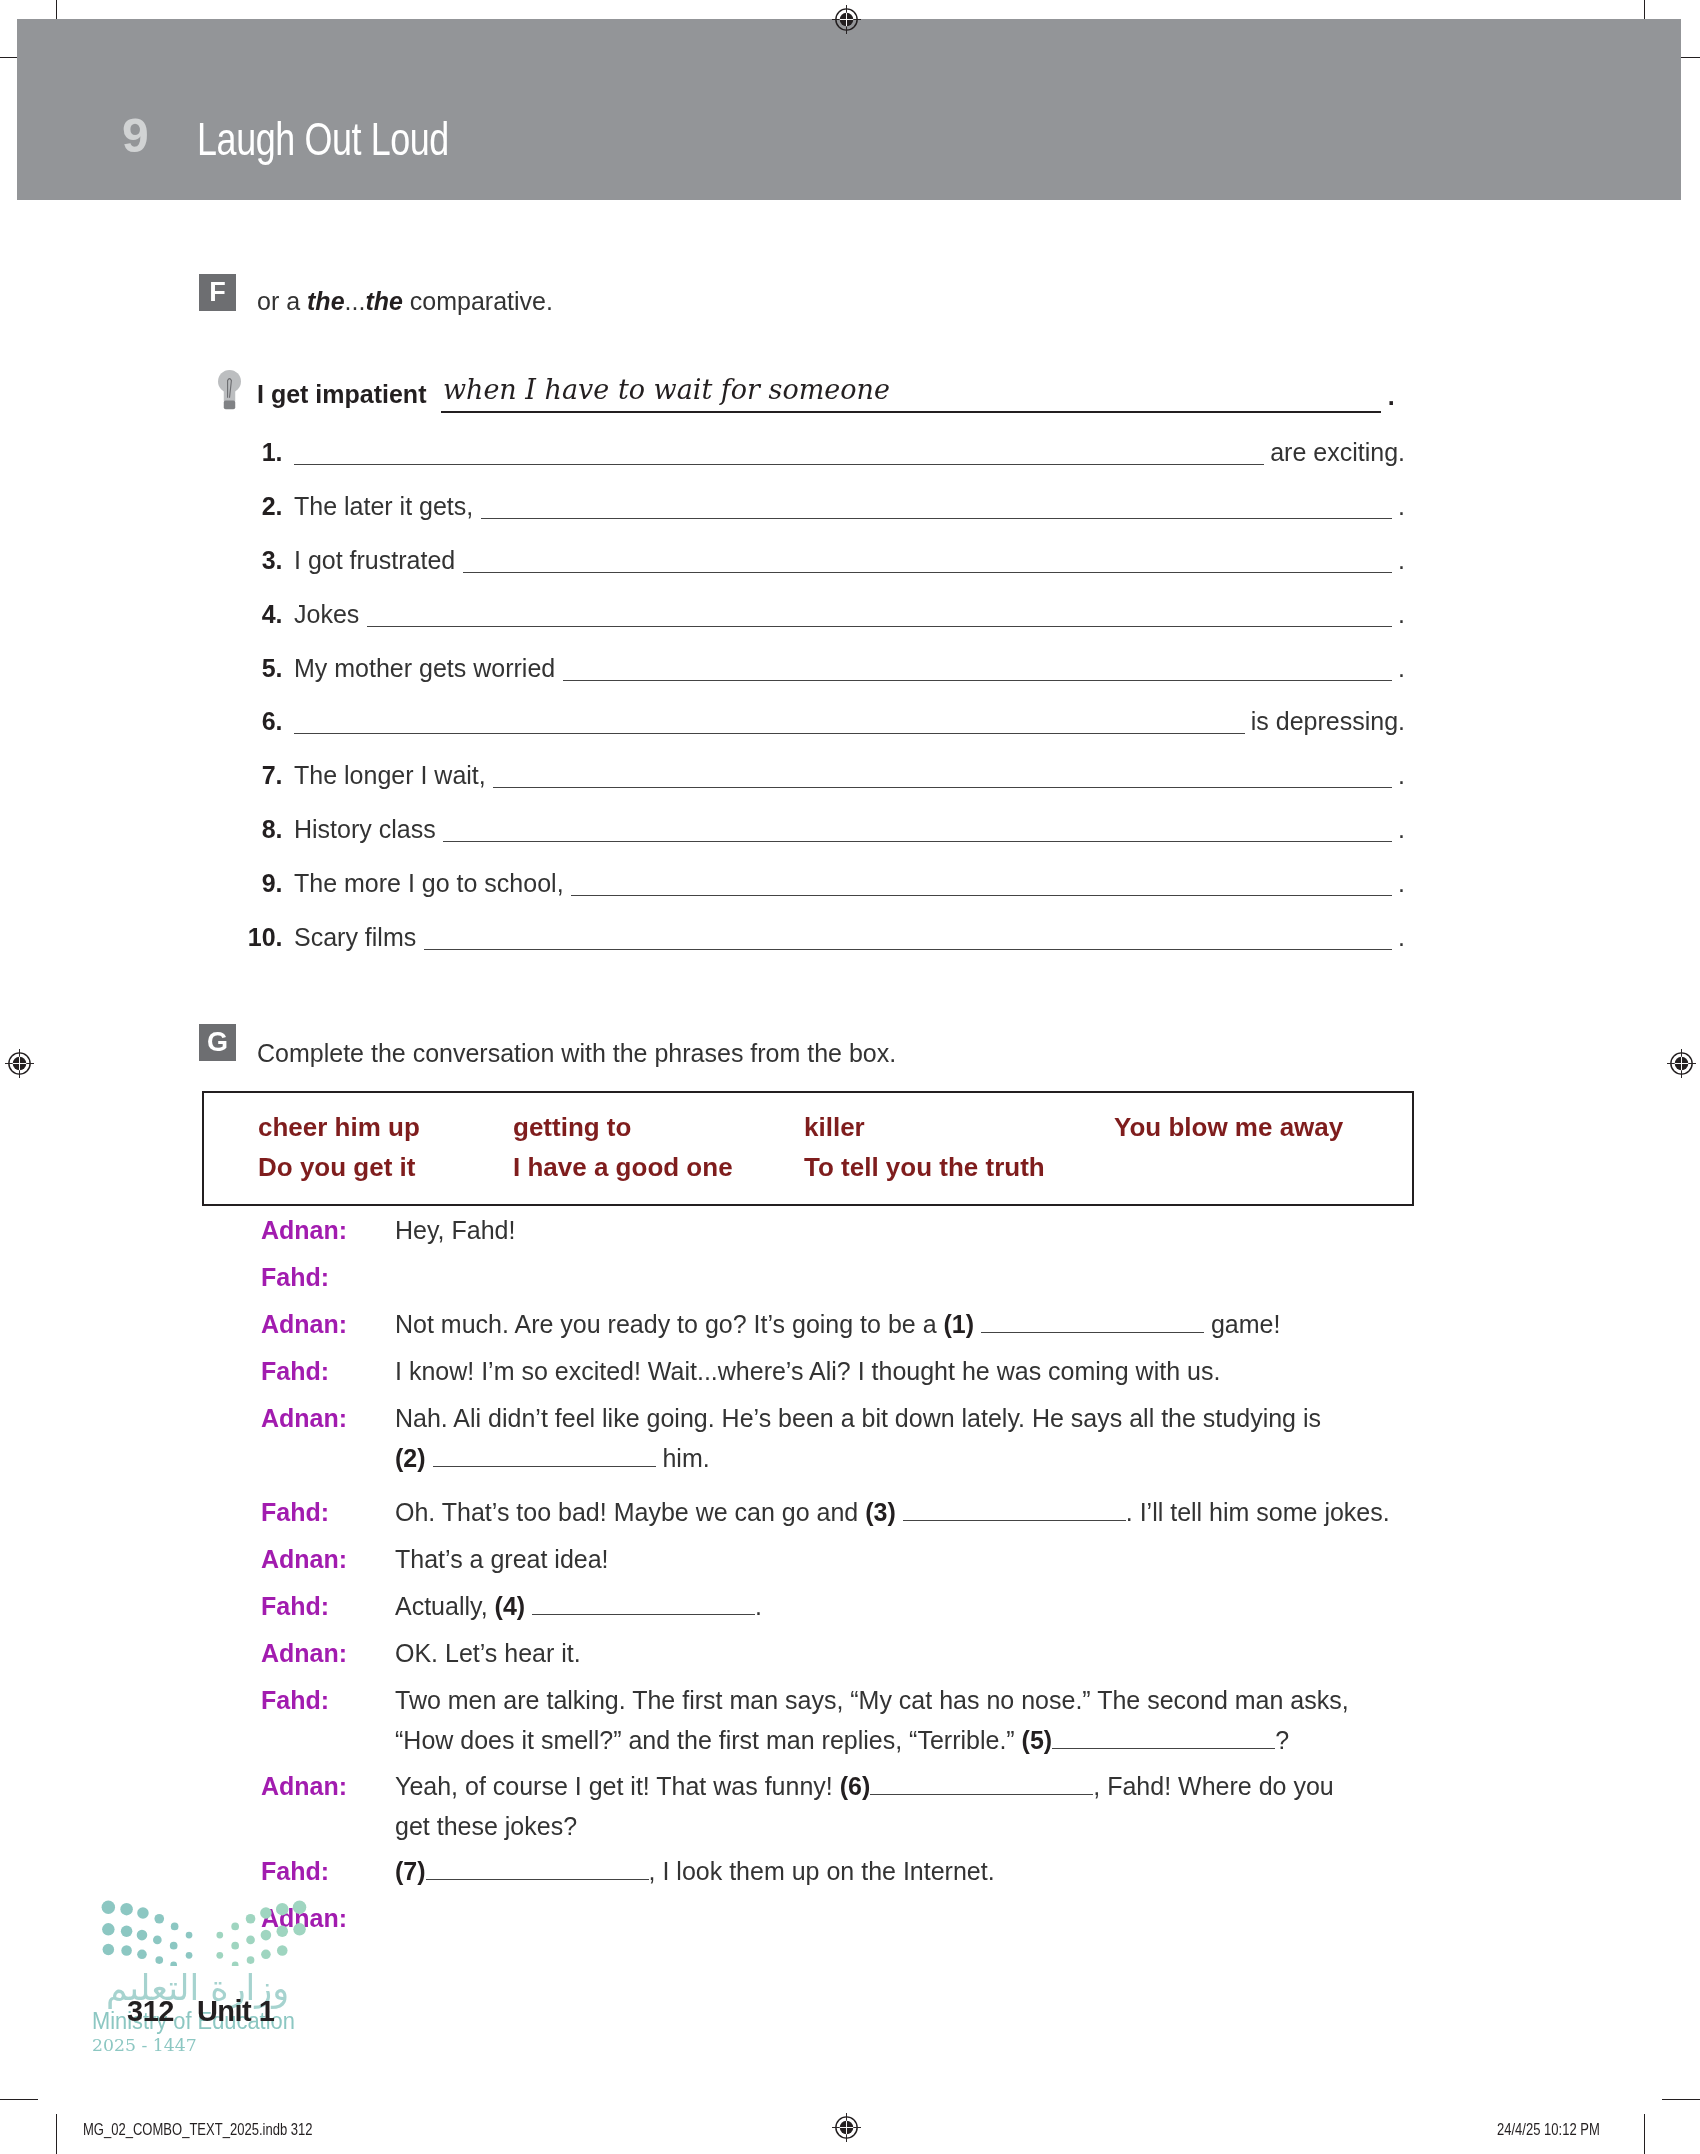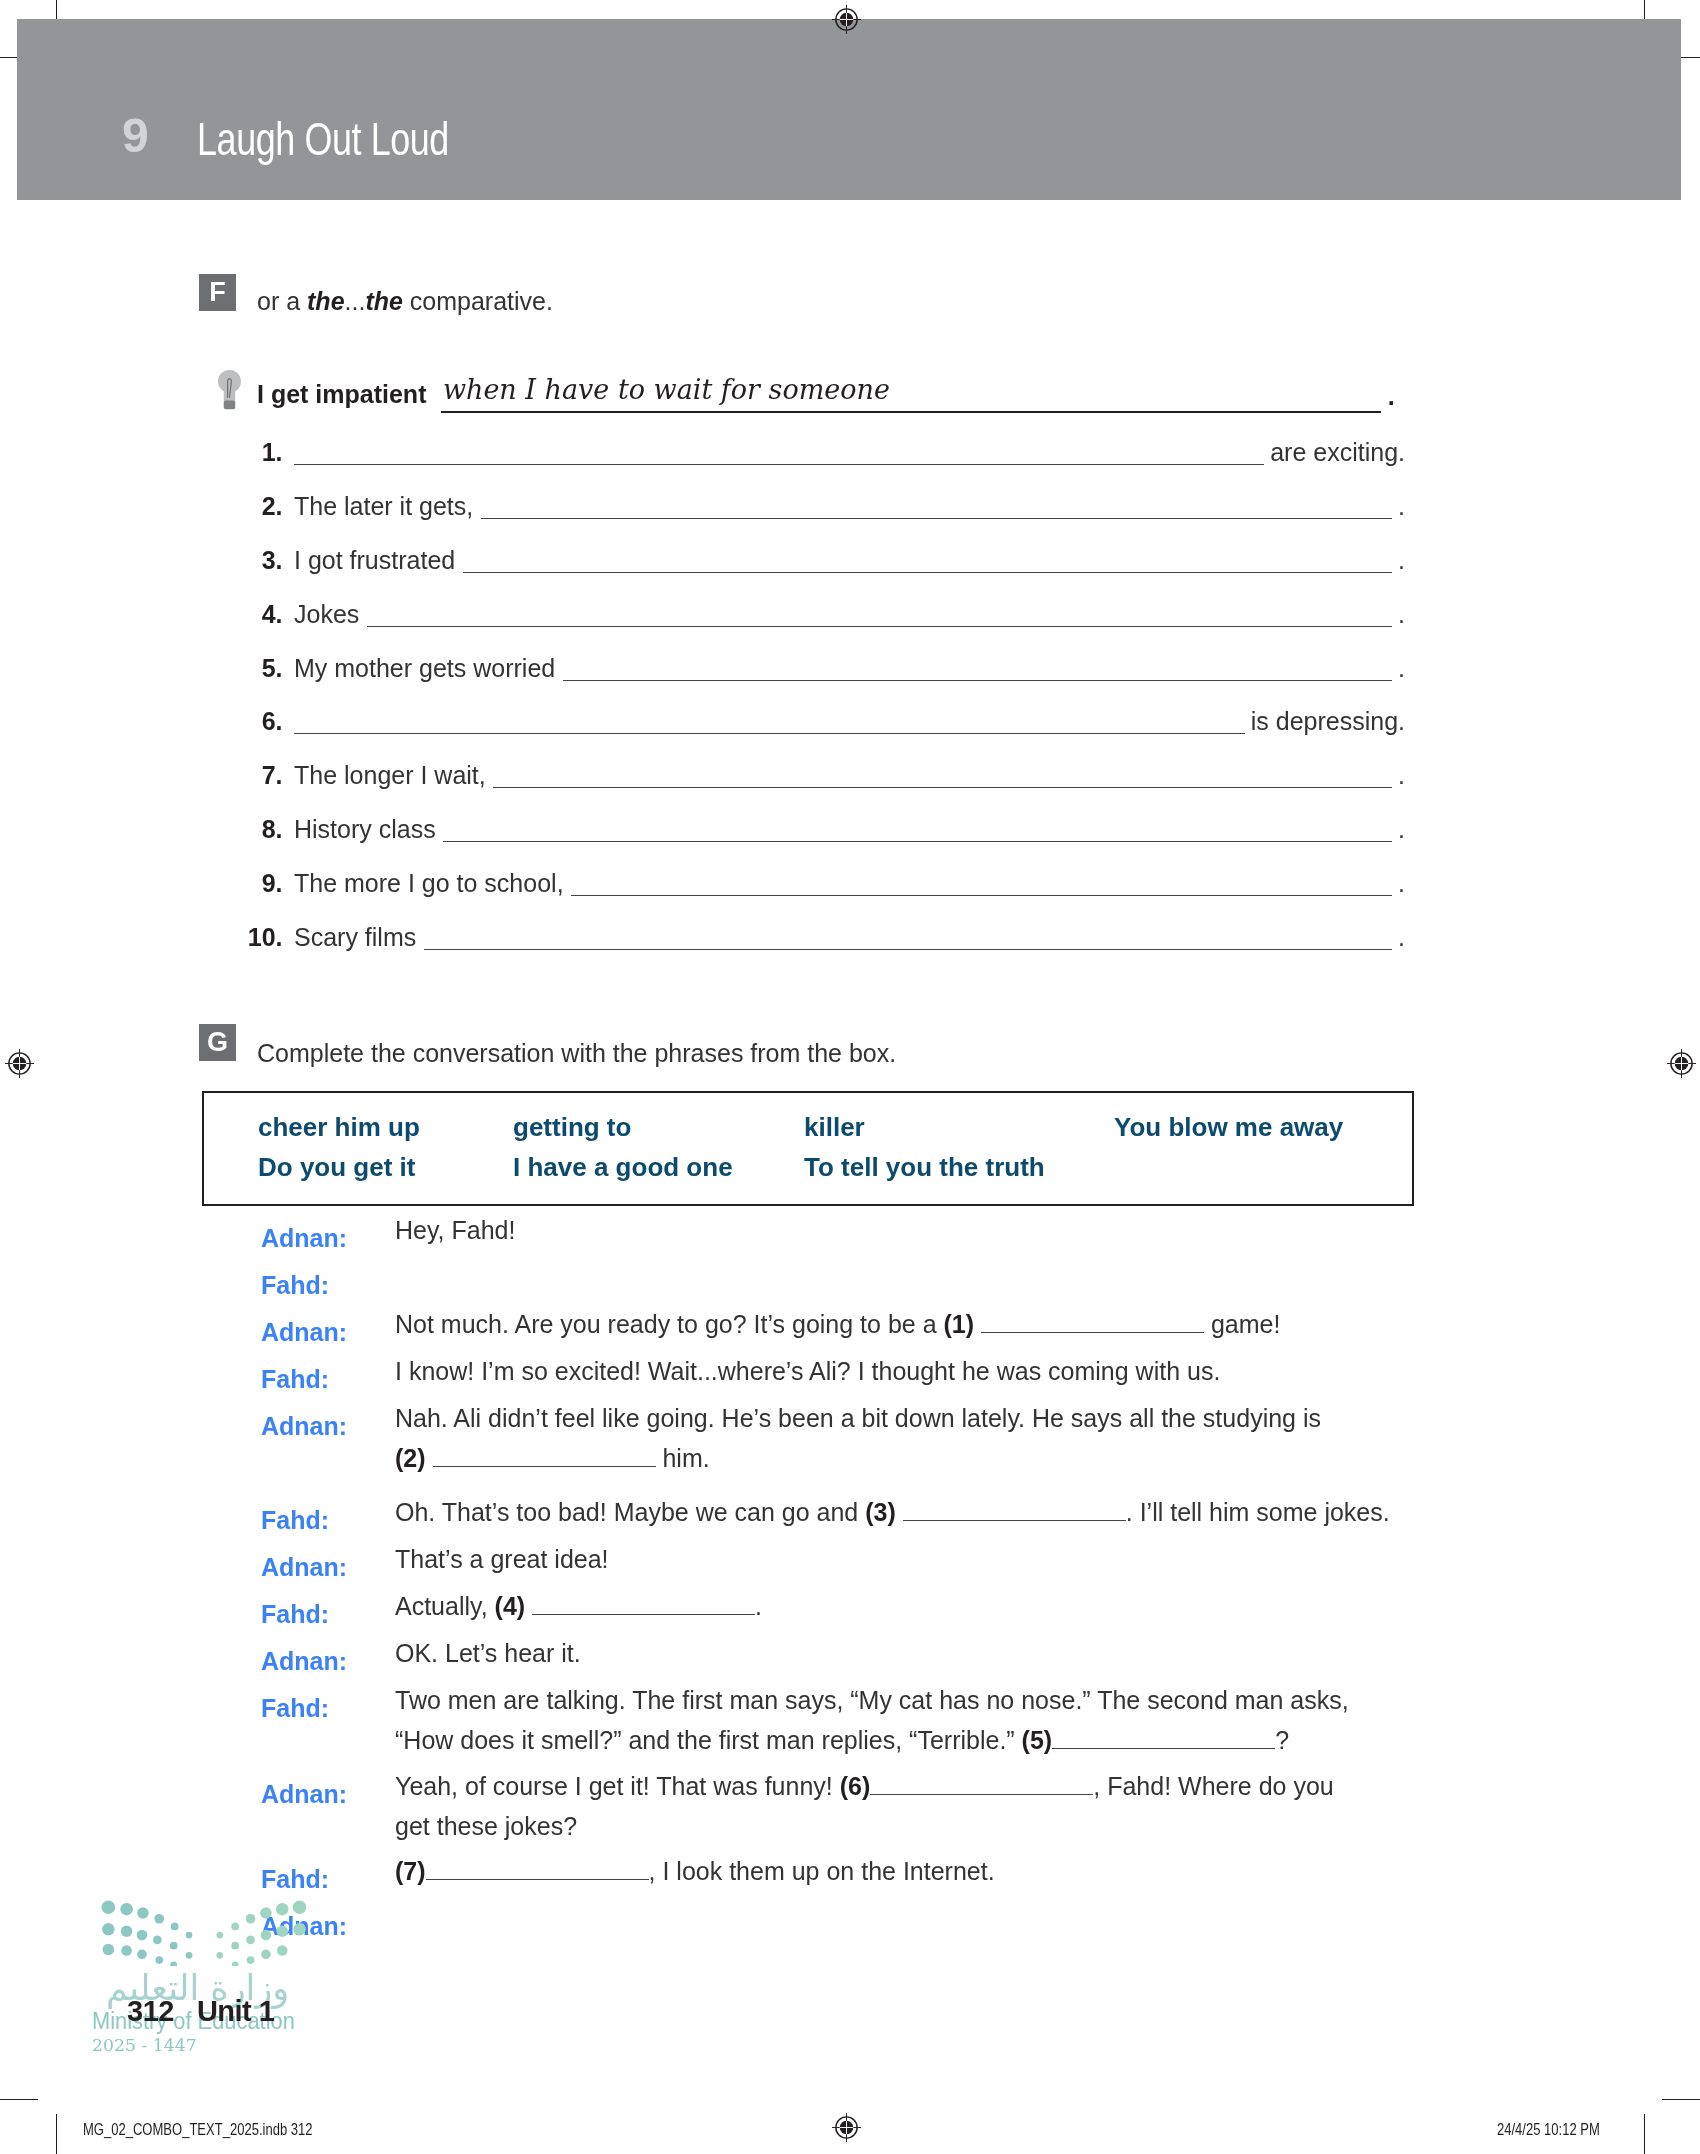--- a/index.html
+++ b/index.html
@@ -60,26 +60,26 @@
   .item .pre { flex: none; white-space: pre; padding-right: 7.7px; }
   .item .line { flex: 1; border-bottom: 1.9px solid #444; height: 27px; margin-bottom: 1.9px; }
   .item .post { flex: none; white-space: pre; padding-left: 5.8px; }
 
   
   .phrase-box {
     position: absolute; left: 202px; top: 1091px; width: 1212px; height: 115px;
     border: 2.9px solid #231f20; box-sizing: border-box;
   }
   .phrase {
-    position: absolute; font-size: 26px; font-weight: bold; color: #0c4a6e; white-space: nowrap;
+    position: absolute; font-size: 26px; font-weight: bold; color: #7f1d1d; white-space: nowrap;
   }
 
   
   .turn { position: absolute; left: 261px; width: 1153px; font-size: 25px; line-height: 40px; color: #333; }
-  .turn .spk { position: absolute; left: 0; top: 8px; font-weight: bold; color: #3b82f6; }
+  .turn .spk { position: absolute; left: 0; top: 0; font-weight: bold; color: #a21caf; }
   .turn .txt { margin-left: 134px; display: block; }
   .turn .txt b { color: #231f20; }
   .blank { display: inline-block; border-bottom: 1.9px solid #444; height: 23px; vertical-align: baseline; }
   .blank.w { width: 223px; }
 
   
   .logo { position: absolute; left: 92px; top: 1860px; width: 221px; height: 192px; }
   .folio { position: absolute; left: 127px; top: 1995px; font-size: 29px; font-weight: bold; color: #231f20; letter-spacing: -0.5px; }
   .folio .sp { display: inline-block; width: 23px; }
 

